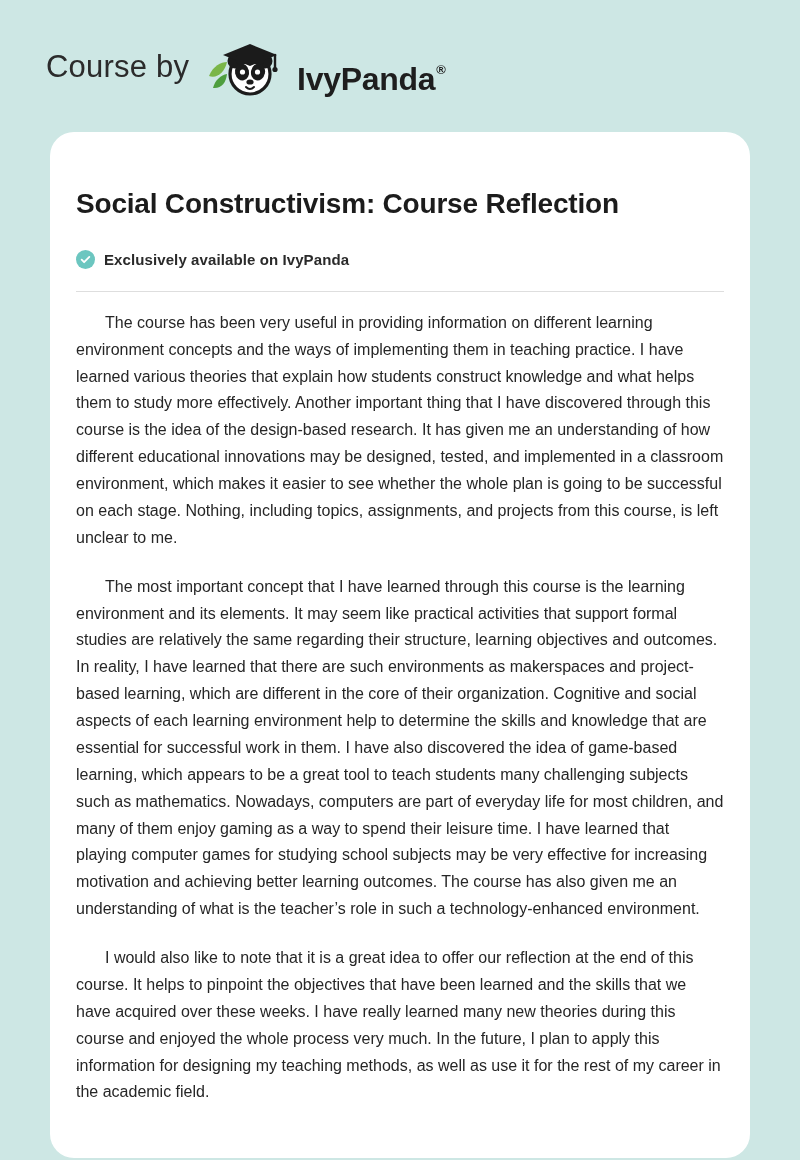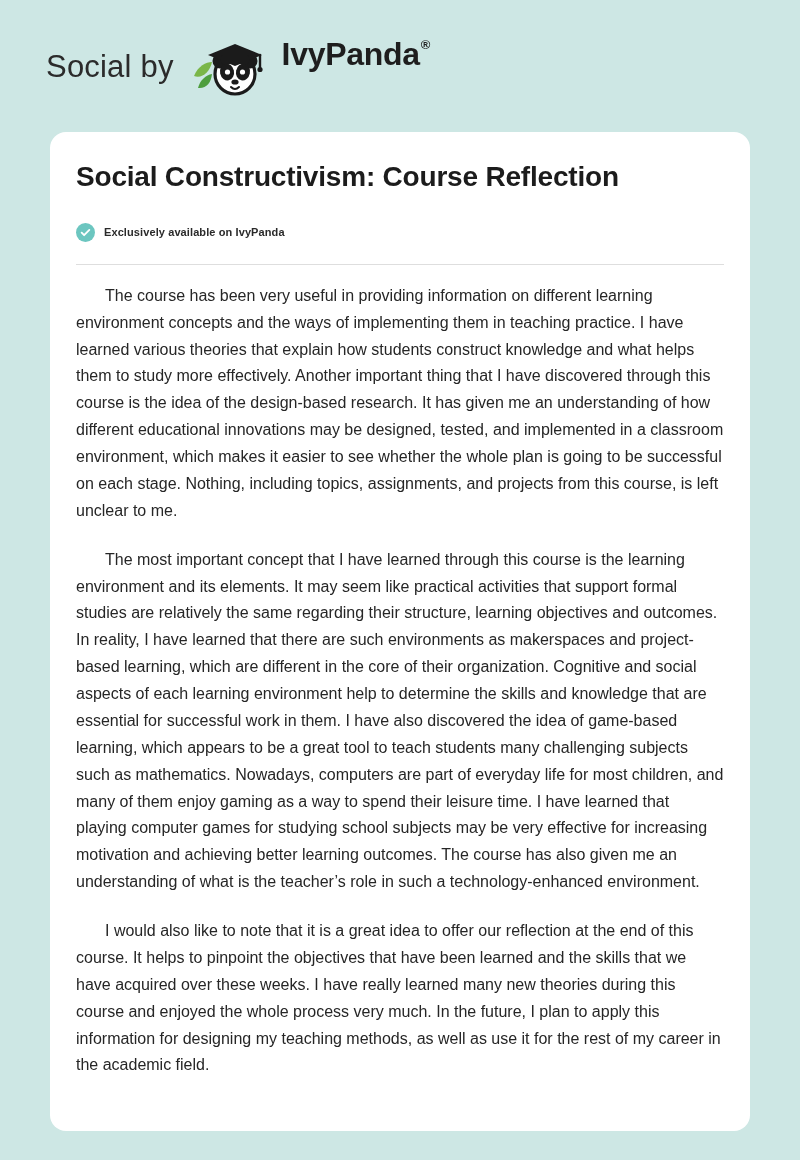--- a/index.html
+++ b/index.html
@@ -30,21 +30,21 @@
   .brand-essay-by {
     font-size: 31px;
     color: #2b2b2b;
     letter-spacing: 0.2px;
     font-weight: 400;
     margin-right: 14px;
     white-space: nowrap;
   }
   .brand-logo-wrap {
     display: flex;
-    align-items: flex-start;
+    align-items: flex-end;
     gap: 8px;
   }
   .panda-mark {
     width: 86px;
     height: 62px;
     position: relative;
     display: block;
   }
   .brand-name {
     font-size: 32px;
@@ -62,23 +62,23 @@
     top: -4px;
     left: 1px;
   }
   
   .card {
     position: absolute;
     left: 50px;
     top: 132px;
     width: 700px;
     background: #ffffff;
-    border-radius: 16px;
+    border-radius: 24px;
     box-sizing: border-box;
-    padding: 17px 26px 46px 26px;
+    padding: 44px 26px 46px 26px;
     min-height: 980px;
   }
   .doc-title {
     font-size: 28px;
     line-height: 1.42;
     font-weight: bold;
     color: #1c1c1c;
     margin: 8px 0 0 0;
     letter-spacing: -0.2px;
   }
@@ -94,21 +94,21 @@
     border-radius: 50%;
     background: #6cc6c0;
     display: flex;
     align-items: center;
     justify-content: center;
     margin-right: 9px;
     flex: 0 0 auto;
   }
   .check-badge svg { display: block; }
   .badge-text {
-    font-size: 11px;
+    font-size: 15px;
     font-weight: bold;
     color: #2a2a2a;
     letter-spacing: 0.1px;
   }
   .divider {
     height: 1px;
     background: #dedede;
     width: 100%;
     margin: 0 0 18px 0;
   }
@@ -121,21 +121,21 @@
     text-align: left;
   }
   .body-text p:last-child { margin-bottom: 6px; }
 </style>
 </head>
 <body>
 
 <div class="page">
 
   <div class="brand-bar">
-    <span class="brand-essay-by">Social by</span>
+    <span class="brand-essay-by">Course by</span>
     <div class="brand-logo-wrap">
       <span class="panda-mark">
         <svg width="86" height="62" viewBox="0 0 86 62" xmlns="http://www.w3.org/2000/svg">
 
           <path d="M6 40 C10 30 18 26 24 26 C22 36 14 43 6 40 Z" fill="#7ab648"></path>
           <path d="M10 52 C12 44 18 39 24 38 C23 47 18 53 10 52 Z" fill="#4e9e3e"></path>
 
           <circle cx="47" cy="38" r="20" fill="#ffffff" stroke="#1b1b1b" stroke-width="3.2"></circle>
 
           <circle cx="32" cy="25" r="7.5" fill="#1b1b1b"></circle>

